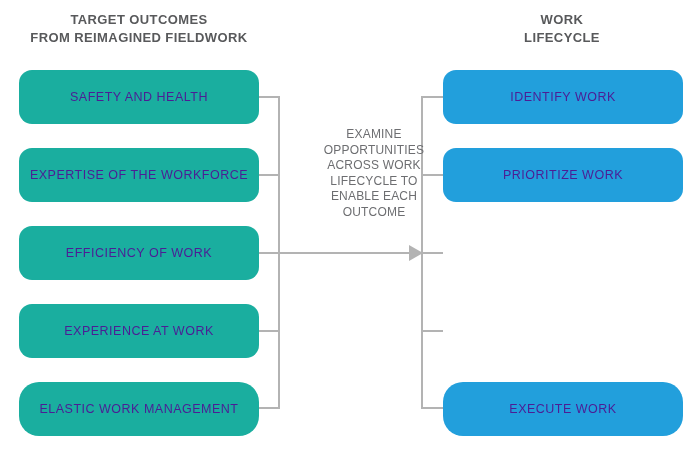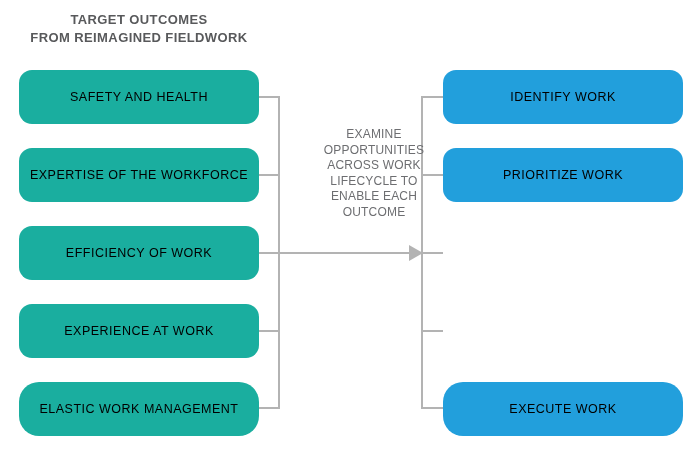--- a/index.html
+++ b/index.html
@@ -38,21 +38,21 @@
     position: absolute;
     height: 54px;
     border-radius: 13px;
     display: flex;
     align-items: center;
     justify-content: center;
     box-sizing: border-box;
     padding: 0 10px;
   }
   .node .node-label {
-    color: #000000;
+    color: #4c1d95;
     font-size: 12.5px;
     letter-spacing: 0.5px;
     text-align: center;
     line-height: 15px;
     text-transform: uppercase;
   }
   .node.outcome { left: 19px;  width: 240px; background: #1AAE9F; }
   .node.stage   { left: 443px; width: 240px; background: #229FDC; }
 
   .r0 { top: 70px;  }
@@ -112,20 +112,24 @@
 </head>
 <body>
 
 <div id="canvas">
 
   <div id="heading-left" class="col-heading">
     <div>TARGET OUTCOMES</div>
     <div>FROM REIMAGINED FIELDWORK</div>
   </div>
 
+  <div id="heading-right" class="col-heading">
+    <div>WORK</div>
+    <div>LIFECYCLE</div>
+  </div>
 
   <div class="line h-line stub-left" style="top:96px;"></div>
   <div class="line h-line stub-left" style="top:174px;"></div>
   <div class="line h-line stub-left" style="top:252px;"></div>
   <div class="line h-line stub-left" style="top:330px;"></div>
   <div class="line h-line stub-left" style="top:407px;"></div>
   <div class="line v-line" id="spine-left"></div>
 
   <div class="line h-line stub-right" style="top:96px;"></div>
   <div class="line h-line stub-right" style="top:174px;"></div>

